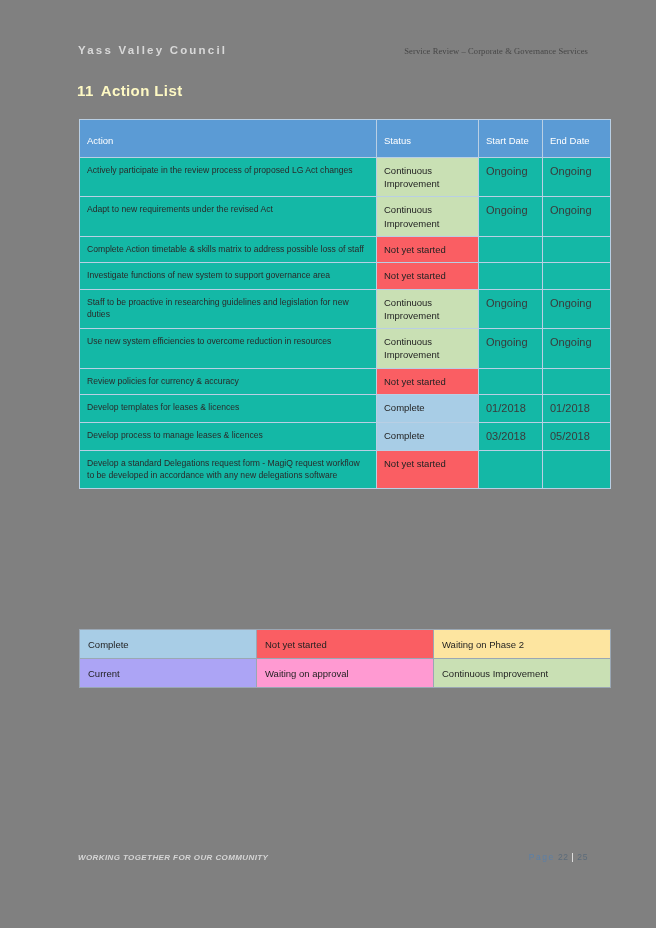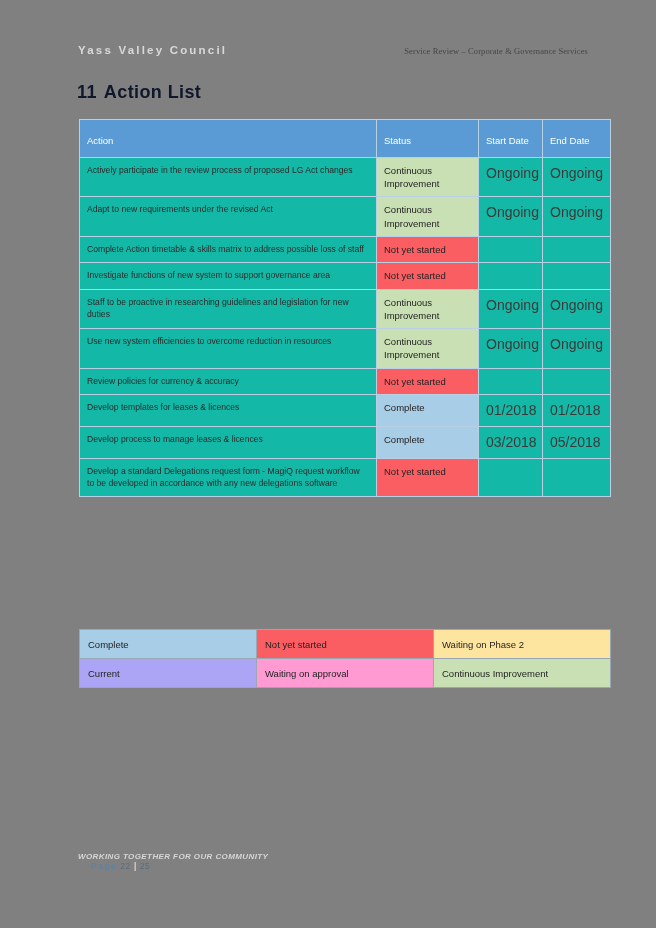--- a/index.html
+++ b/index.html
@@ -46,23 +46,23 @@
     white-space: nowrap;
     letter-spacing: 0.1px;
     font-family: Liberation Serif, serif;
   }
 
   
   .section-heading {
     position: absolute;
     left: 77px;
     top: 82px;
-    font-size: 18px;
+    font-size: 15px;
     font-weight: bold;
-    color: #0f172a;
+    color: #fef9c3;
     letter-spacing: 0.4px;
     white-space: nowrap;
   }
   .section-heading .num { margin-right: 7px; }
 
   
   .action-table {
     position: absolute;
     left: 79px;
     top: 119px;
@@ -99,21 +99,21 @@
     font-size: 8.6px;
     color: #2a2a2a;
     line-height: 1.45;
   }
   td.cell-status {
     font-size: 9.5px;
     color: #232323;
     line-height: 1.4;
   }
   td.cell-date {
-    font-size: 14px;
+    font-size: 11px;
     color: #3a3a3a;
   }
 
   
   .st-continuous   { background: #c9e0b4 !important; }
   .st-notstarted   { background: #fa5e63 !important; }
   .st-complete     { background: #a8cde6 !important; }
 
   
   .legend-table {
@@ -138,21 +138,20 @@
 
   
   .doc-footer {
     position: absolute;
     left: 78px;
     top: 852px;
     width: 510px;
     display: flex;
     align-items: baseline;
     justify-content: space-between;
-    flex-direction: column;
   }
   .footer-tagline {
     font-size: 8px;
     font-style: italic;
     font-weight: bold;
     color: #d6d6d6;
     letter-spacing: 0.4px;
     white-space: nowrap;
   }
   .footer-page {

